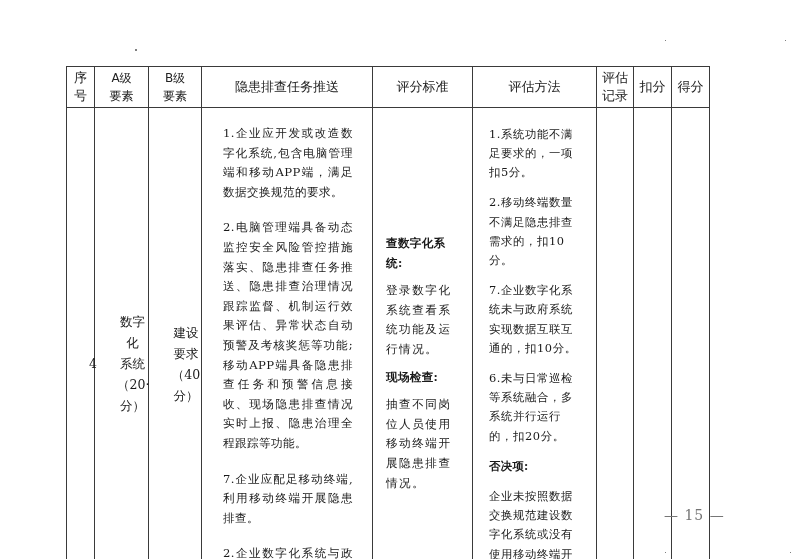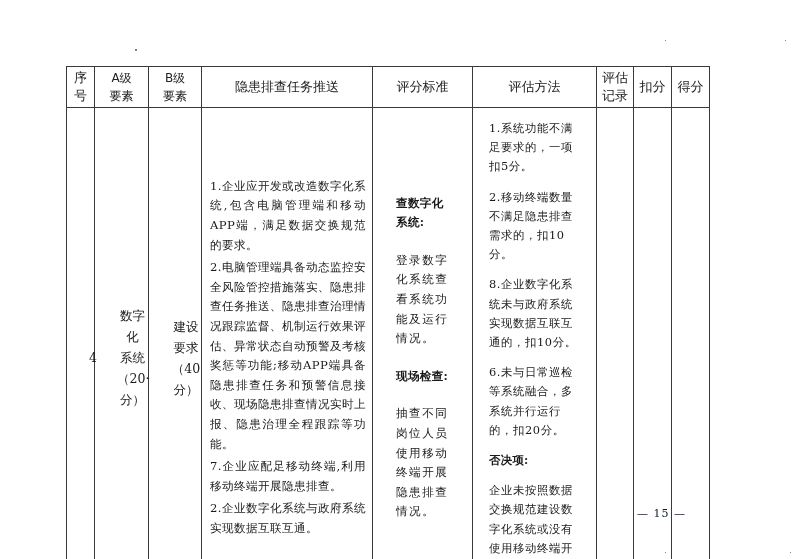--- a/index.html
+++ b/index.html
@@ -56,43 +56,43 @@
       line-height: 21px;
     }
     .cell-text {
       font-size: 11.6px;
       line-height: 19.6px;
       padding: 0 3px 0 5px !important;
       text-align: justify;
       letter-spacing: 0.4px;
     }
     .cell-text p {
-      margin: 3px;
+      margin: 16px;
     }
     .method-text {
       font-size: 11.6px;
       line-height: 19.6px;
       padding: 0 3px 0 5px !important;
       letter-spacing: 1.5px;
     }
-    .method-text p { margin: 18px; }
+    .method-text p { margin: 8px; }
     .bold { font-weight: bold; letter-spacing: 0.3px; }
     .score-text {
       font-size: 11.4px;
       line-height: 19.2px;
       padding: 0 3px 0 5px !important;
       letter-spacing: 0.6px;
     }
     .score-text p { margin: 11px; }
     .page-number {
       position: absolute;
-      left: 637px;
+      left: 664px;
       top: 507px;
-      font-size: 11px;
-      color: #0f172a;
+      font-size: 14px;
+      color: #737373;
       letter-spacing: 1px;
     }
     .speck {
       position: absolute;
       width: 2px; height: 2px;
       background: #555;
       border-radius: 1px;
     }
   </style>
 </head>
@@ -160,21 +160,21 @@
         </td>
         <td class="method-text">
           <p class="bold">查数字化系统:</p>
           <p>登录数字化系统查看系统功能及运行情况。</p>
           <p class="bold">现场检查:</p>
           <p>抽查不同岗位人员使用移动终端开展隐患排查情况。</p>
         </td>
         <td class="score-text">
           <p>1.系统功能不满足要求的，一项扣5分。</p>
           <p>2.移动终端数量不满足隐患排查需求的，扣10分。</p>
-          <p>8.企业数字化系统未与政府系统实现数据互联互通的，扣10分。</p>
+          <p>7.企业数字化系统未与政府系统实现数据互联互通的，扣10分。</p>
           <p>6.未与日常巡检等系统融合，多系统并行运行的，扣20分。</p>
           <p class="bold">否决项:</p>
           <p>企业未按照数据交换规范建设数字化系统或没有使用移动终端开展隐患排查的，评估为不合格。</p>
         </td>
         <td></td>
         <td></td>
         <td></td>
       </tr>
     </tbody>
   </table>

